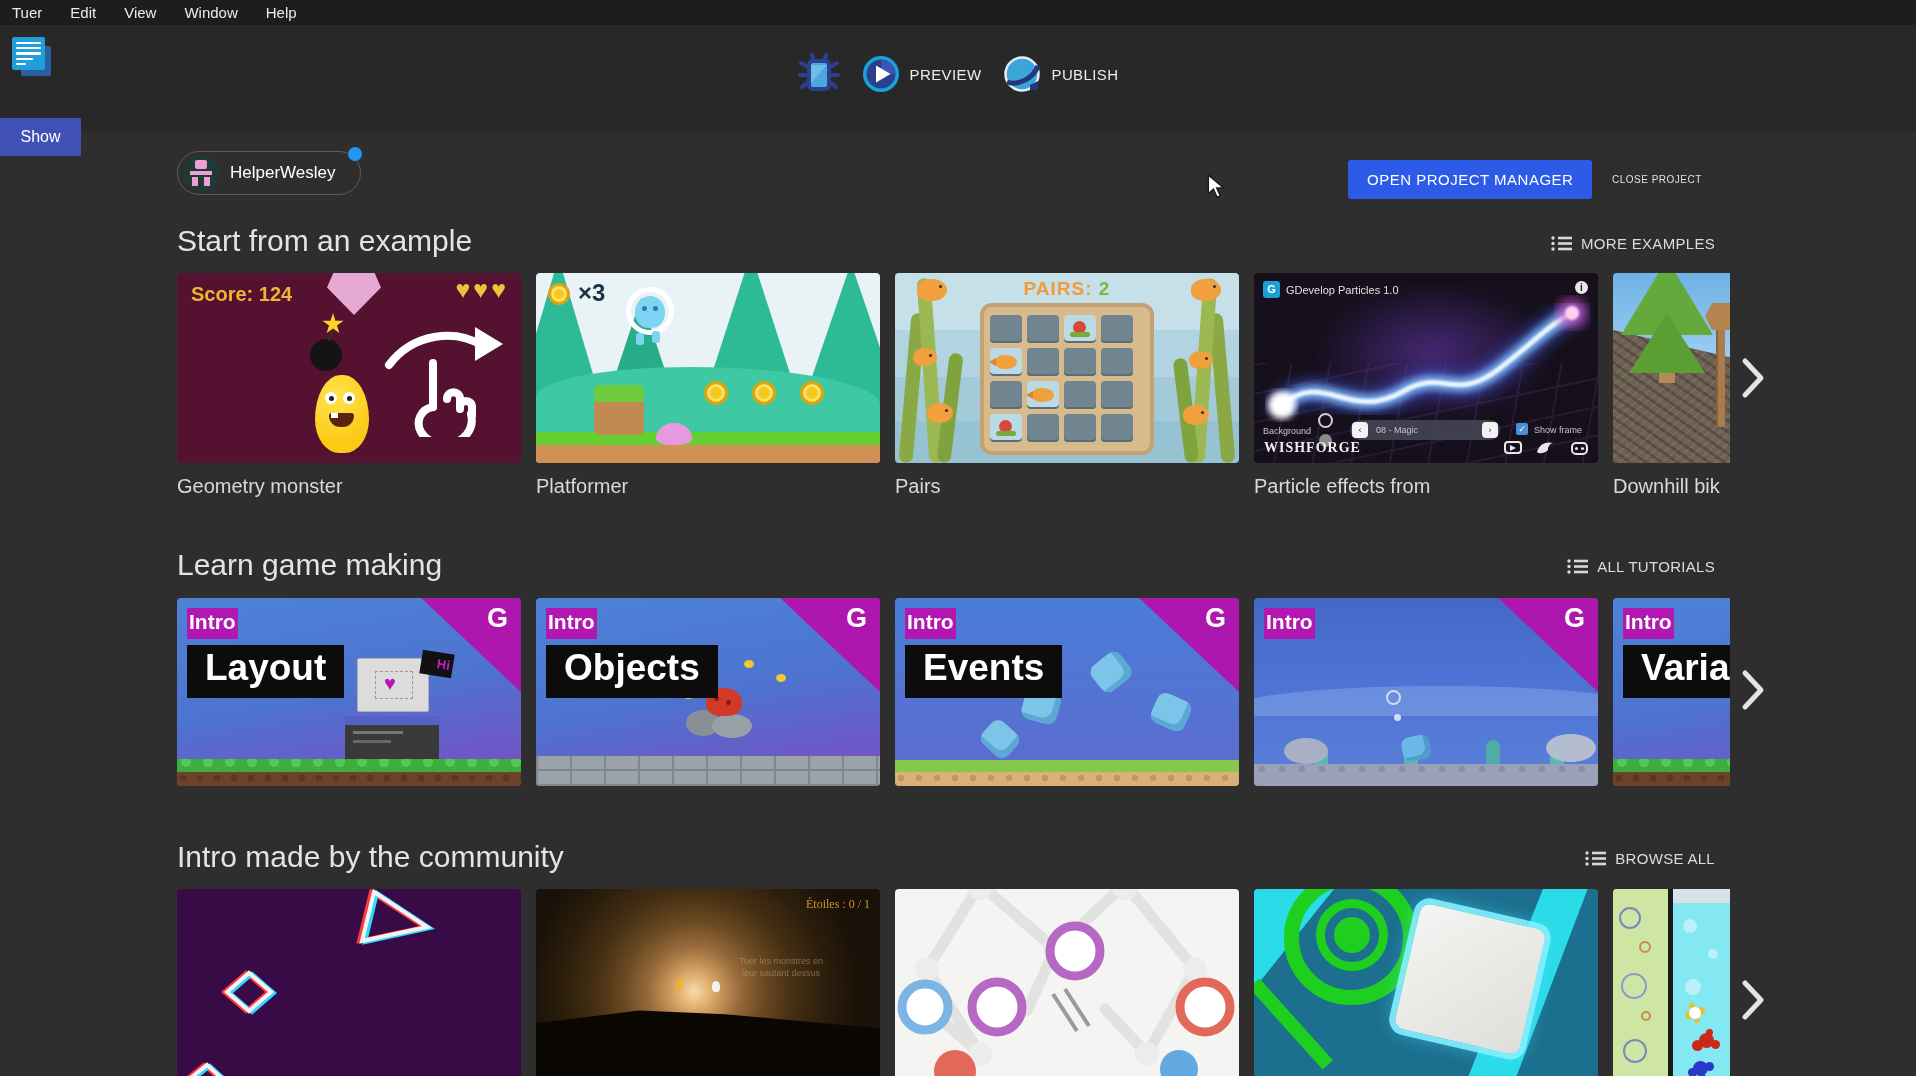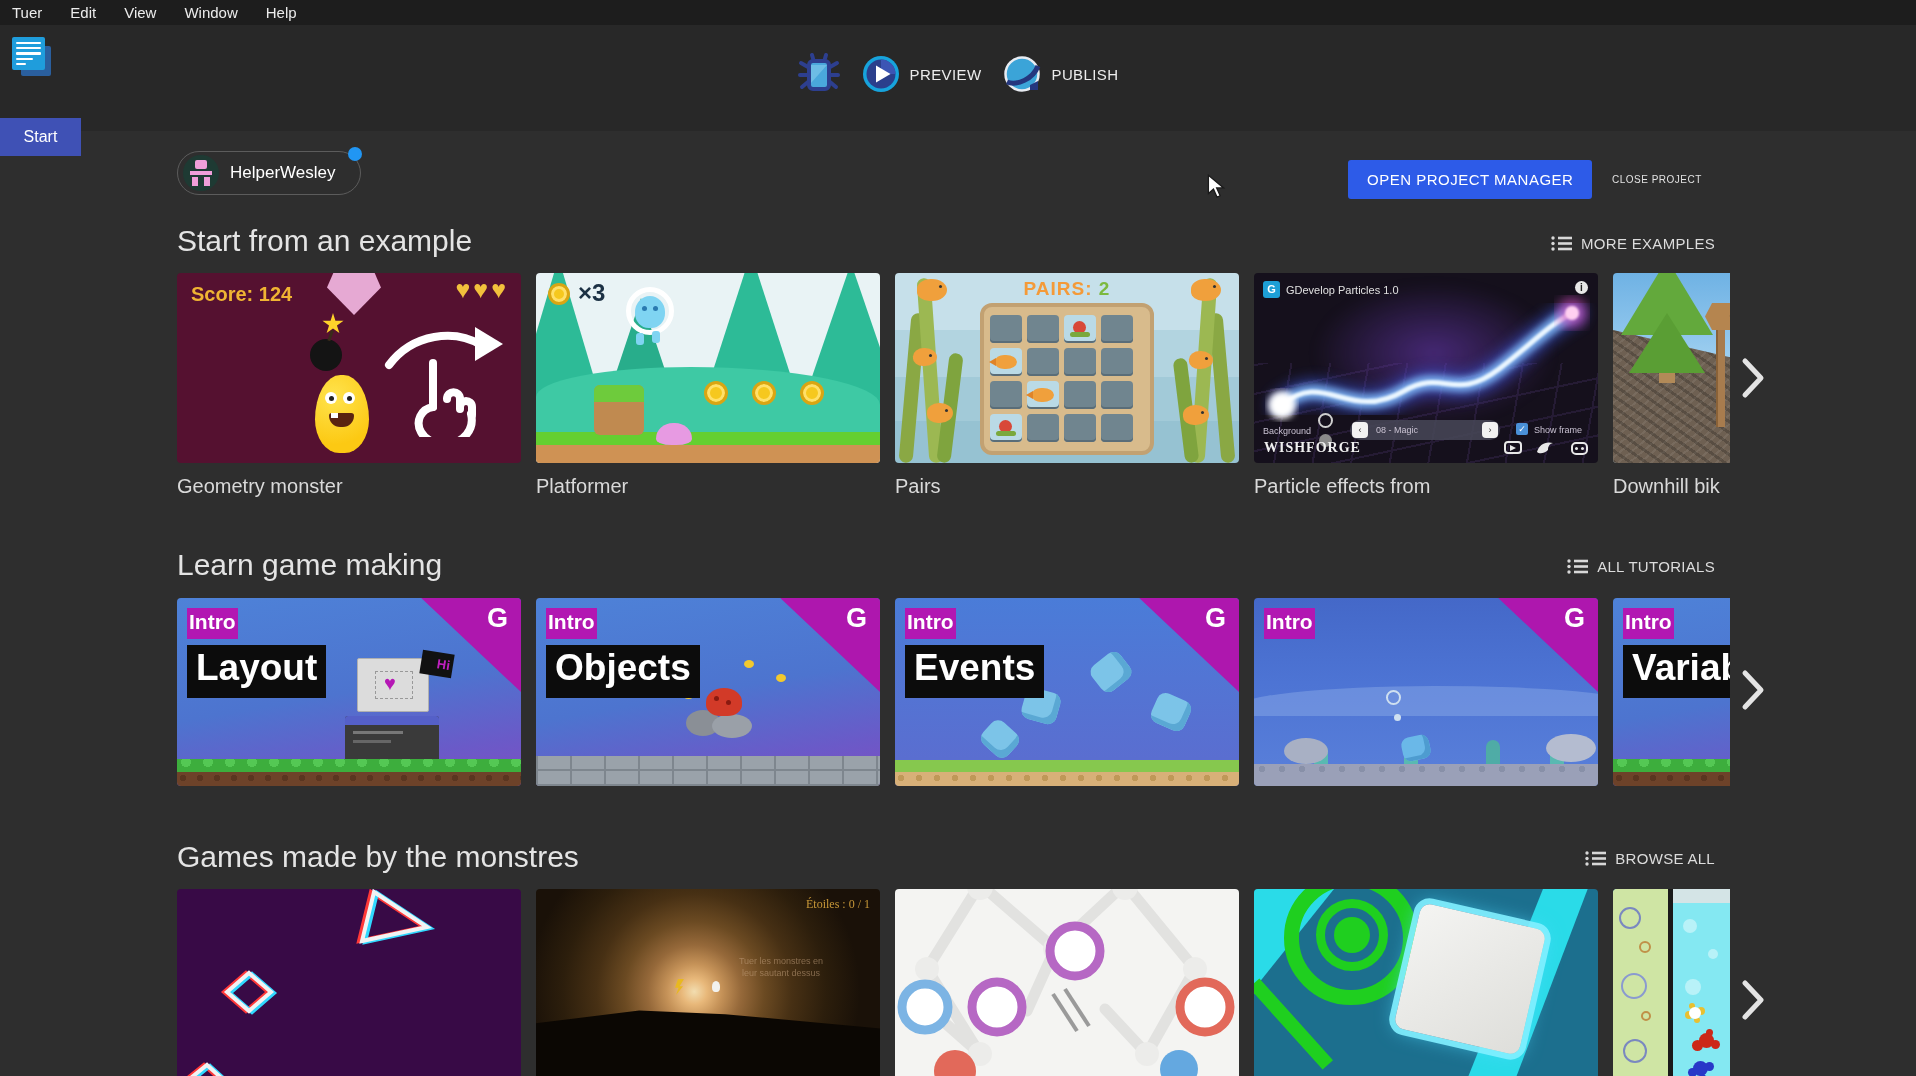--- a/index.html
+++ b/index.html
@@ -34,21 +34,21 @@
 .thumb { position:relative; width:344px; height:190px; border-radius:4px; overflow:hidden; }
 .thumb * { position:absolute; }
 .card-label { margin-top:12px; font-size:20px; color:#d9d9d9; white-space:nowrap; }
 .chev { position:absolute; left:1740px; cursor:pointer; }
 
 
 .tut { background:linear-gradient(170deg,#4e82d8 0%,#4d74cf 50%,#6a5ac8 80%,#7e4ec2 100%); }
 .tut-corner { position:absolute; inset:0; background:#ae17ae; clip-path:polygon(71% 0,100% 0,100% 50%); }
 .tut-g { position:absolute; right:13px; top:5px; color:#fff; font-weight:bold; font-size:27px; }
 .tut-tag { position:absolute; left:10px; top:10px; background:#b217b2; color:#fff; font-weight:bold; font-size:21px; padding:2px 2px 5px; }
-.tut-title { position:absolute; left:10px; top:47px; background:#0c0c0c; color:#fff; font-weight:bold; font-size:37px; padding:2px 9px 9px; white-space:nowrap; }
+.tut-title { position:absolute; left:10px; top:47px; background:#0c0c0c; color:#fff; font-weight:bold; font-size:37px; padding:2px 18px 9px; white-space:nowrap; }
 .grass { position:absolute; left:0; right:0; bottom:14px; height:13px; background:#3dae3d; background-image:radial-gradient(circle at 9px 3px,#54c854 5px,transparent 5px); background-size:22px 13px; }
 .dirt { position:absolute; left:0; right:0; bottom:0; height:14px; background:#6d4229; background-image:radial-gradient(circle at 6px 6px,#5a3520 3px,transparent 3px); background-size:17px 14px; }
 
 
 .pgrid { position:absolute; left:95px; top:42px; display:grid; grid-template-columns:repeat(4,32px); grid-auto-rows:28px; gap:5px; }
 .pcell { background:#70858f; border-radius:4px; box-shadow:inset 0 -2px 0 #5a6d78; position:relative; }
 .pcell.flip { background:#badae6; }
 .pfish { position:absolute; left:5px; top:7px; width:22px; height:14px; background:#f0a03c; border-radius:50% 60% 60% 50%; }
 .pfish::after { content:""; position:absolute; left:-6px; top:3px; border-right:7px solid #e08428; border-top:4px solid transparent; border-bottom:4px solid transparent; }
 .psnail { position:absolute; left:6px; top:6px; width:20px; height:16px; }
@@ -112,21 +112,21 @@
     <div class="tool-group">
       <svg width="38" height="38" viewBox="0 0 38 38">
         <circle cx="19" cy="19" r="16.5" fill="#3ba4d8" stroke="#e8ecf2" stroke-width="2.5"></circle>
         <path d="M4,27 C14,31 30,24 35,11" stroke="#24367e" stroke-width="5" fill="none"></path>
         <polygon points="27,30 35,26 35,35 27,35" fill="#24367e"></polygon>
       </svg>
       <span>PUBLISH</span>
     </div>
   </div>
   <div class="home-tab">
-      <span>Start</span>
+      <span>Show</span>
     </div>
 </div>
 
 <div class="profile-chip">
   <div class="avatar">
     <div style="left:12px;top:5px;width:12px;height:9px;border-radius:2px"></div>
     <div style="left:7px;top:16px;width:22px;height:4px"></div>
     <div style="left:9px;top:22px;width:6px;height:9px"></div>
     <div style="left:21px;top:22px;width:6px;height:9px"></div>
   </div>
@@ -447,21 +447,21 @@
       <span class="tut-title">Variab</span>
     </div>
   </div>
 </div>
 <div class="chev" style="top:668px">
   <svg width="26" height="44" viewBox="0 0 26 44">
       <polyline points="5,5 21,22 5,39" fill="none" stroke="#e4e4e4" stroke-width="5" stroke-linecap="round" stroke-linejoin="round"></polyline>
     </svg>
 </div>
 
-<div class="section-title" style="top:840px">Games made by the monstres</div>
+<div class="section-title" style="top:840px">Intro made by the community</div>
 <div class="section-action" style="top:850px">
   <svg width="21" height="17" viewBox="0 0 21 17">
     <g stroke="#d8d8d8" stroke-width="2.6">
         <line x1="7" y1="3" x2="21" y2="3"></line>
         <line x1="7" y1="8.5" x2="21" y2="8.5"></line>
         <line x1="7" y1="14" x2="21" y2="14"></line>
       </g>
     <g fill="#d8d8d8">
         <circle cx="2" cy="3" r="1.7"></circle>
         <circle cx="2" cy="8.5" r="1.7"></circle>

